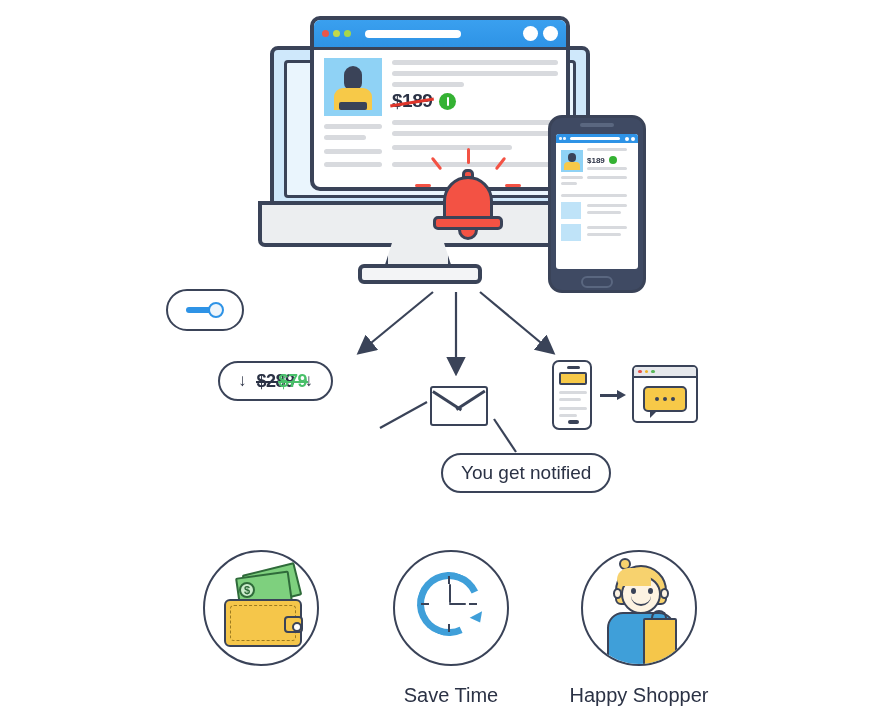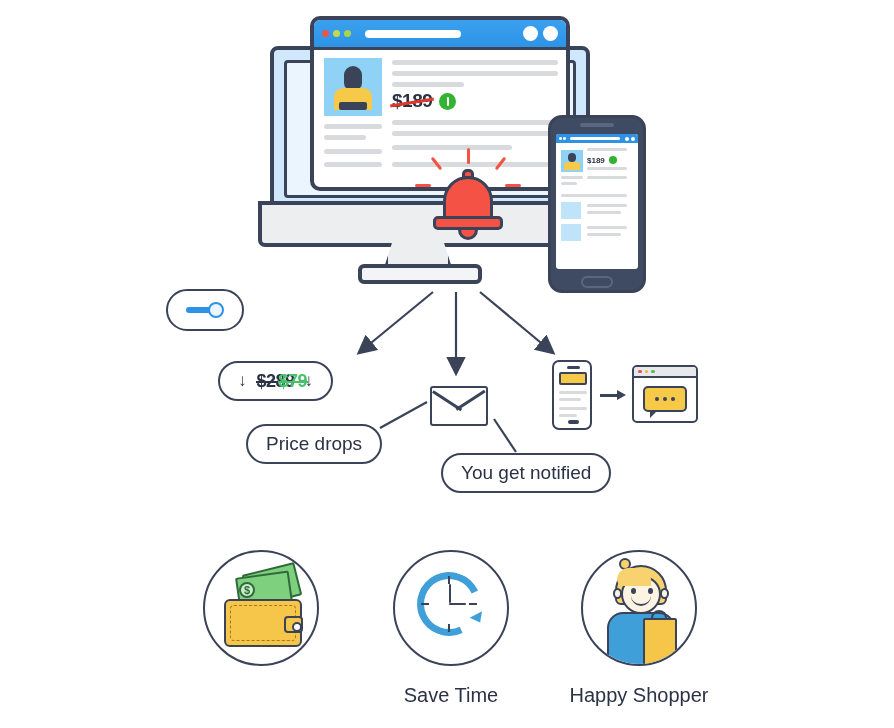--- a/index.html
+++ b/index.html
@@ -395,23 +395,20 @@
 
   <div class="pill" id="pill-pricedrop-num">
     <span class="arrow-dn">↓</span>
     <span class="pd-prices">
       <span class="pd-old">$289</span>
       <span class="pd-new">$79</span>
     </span>
     <span class="arrow-dn">↓</span>
   </div>
 
-  <div class="pill" id="pill-pricedrops">
-    <span>Price drops</span>
-  </div>
 
   <div class="abs" id="envelope">
     <span class="env-rect"></span>
     <span class="env-fl" style="left:3px; top:4px; width:34px; transform:rotate(33deg);"></span>
     <span class="env-fl" style="left:55px; top:4px; width:34px; transform:rotate(147deg);"></span>
   </div>
 
   <div class="pill" id="pill-notified">
     <span>You get notified</span>
   </div>

